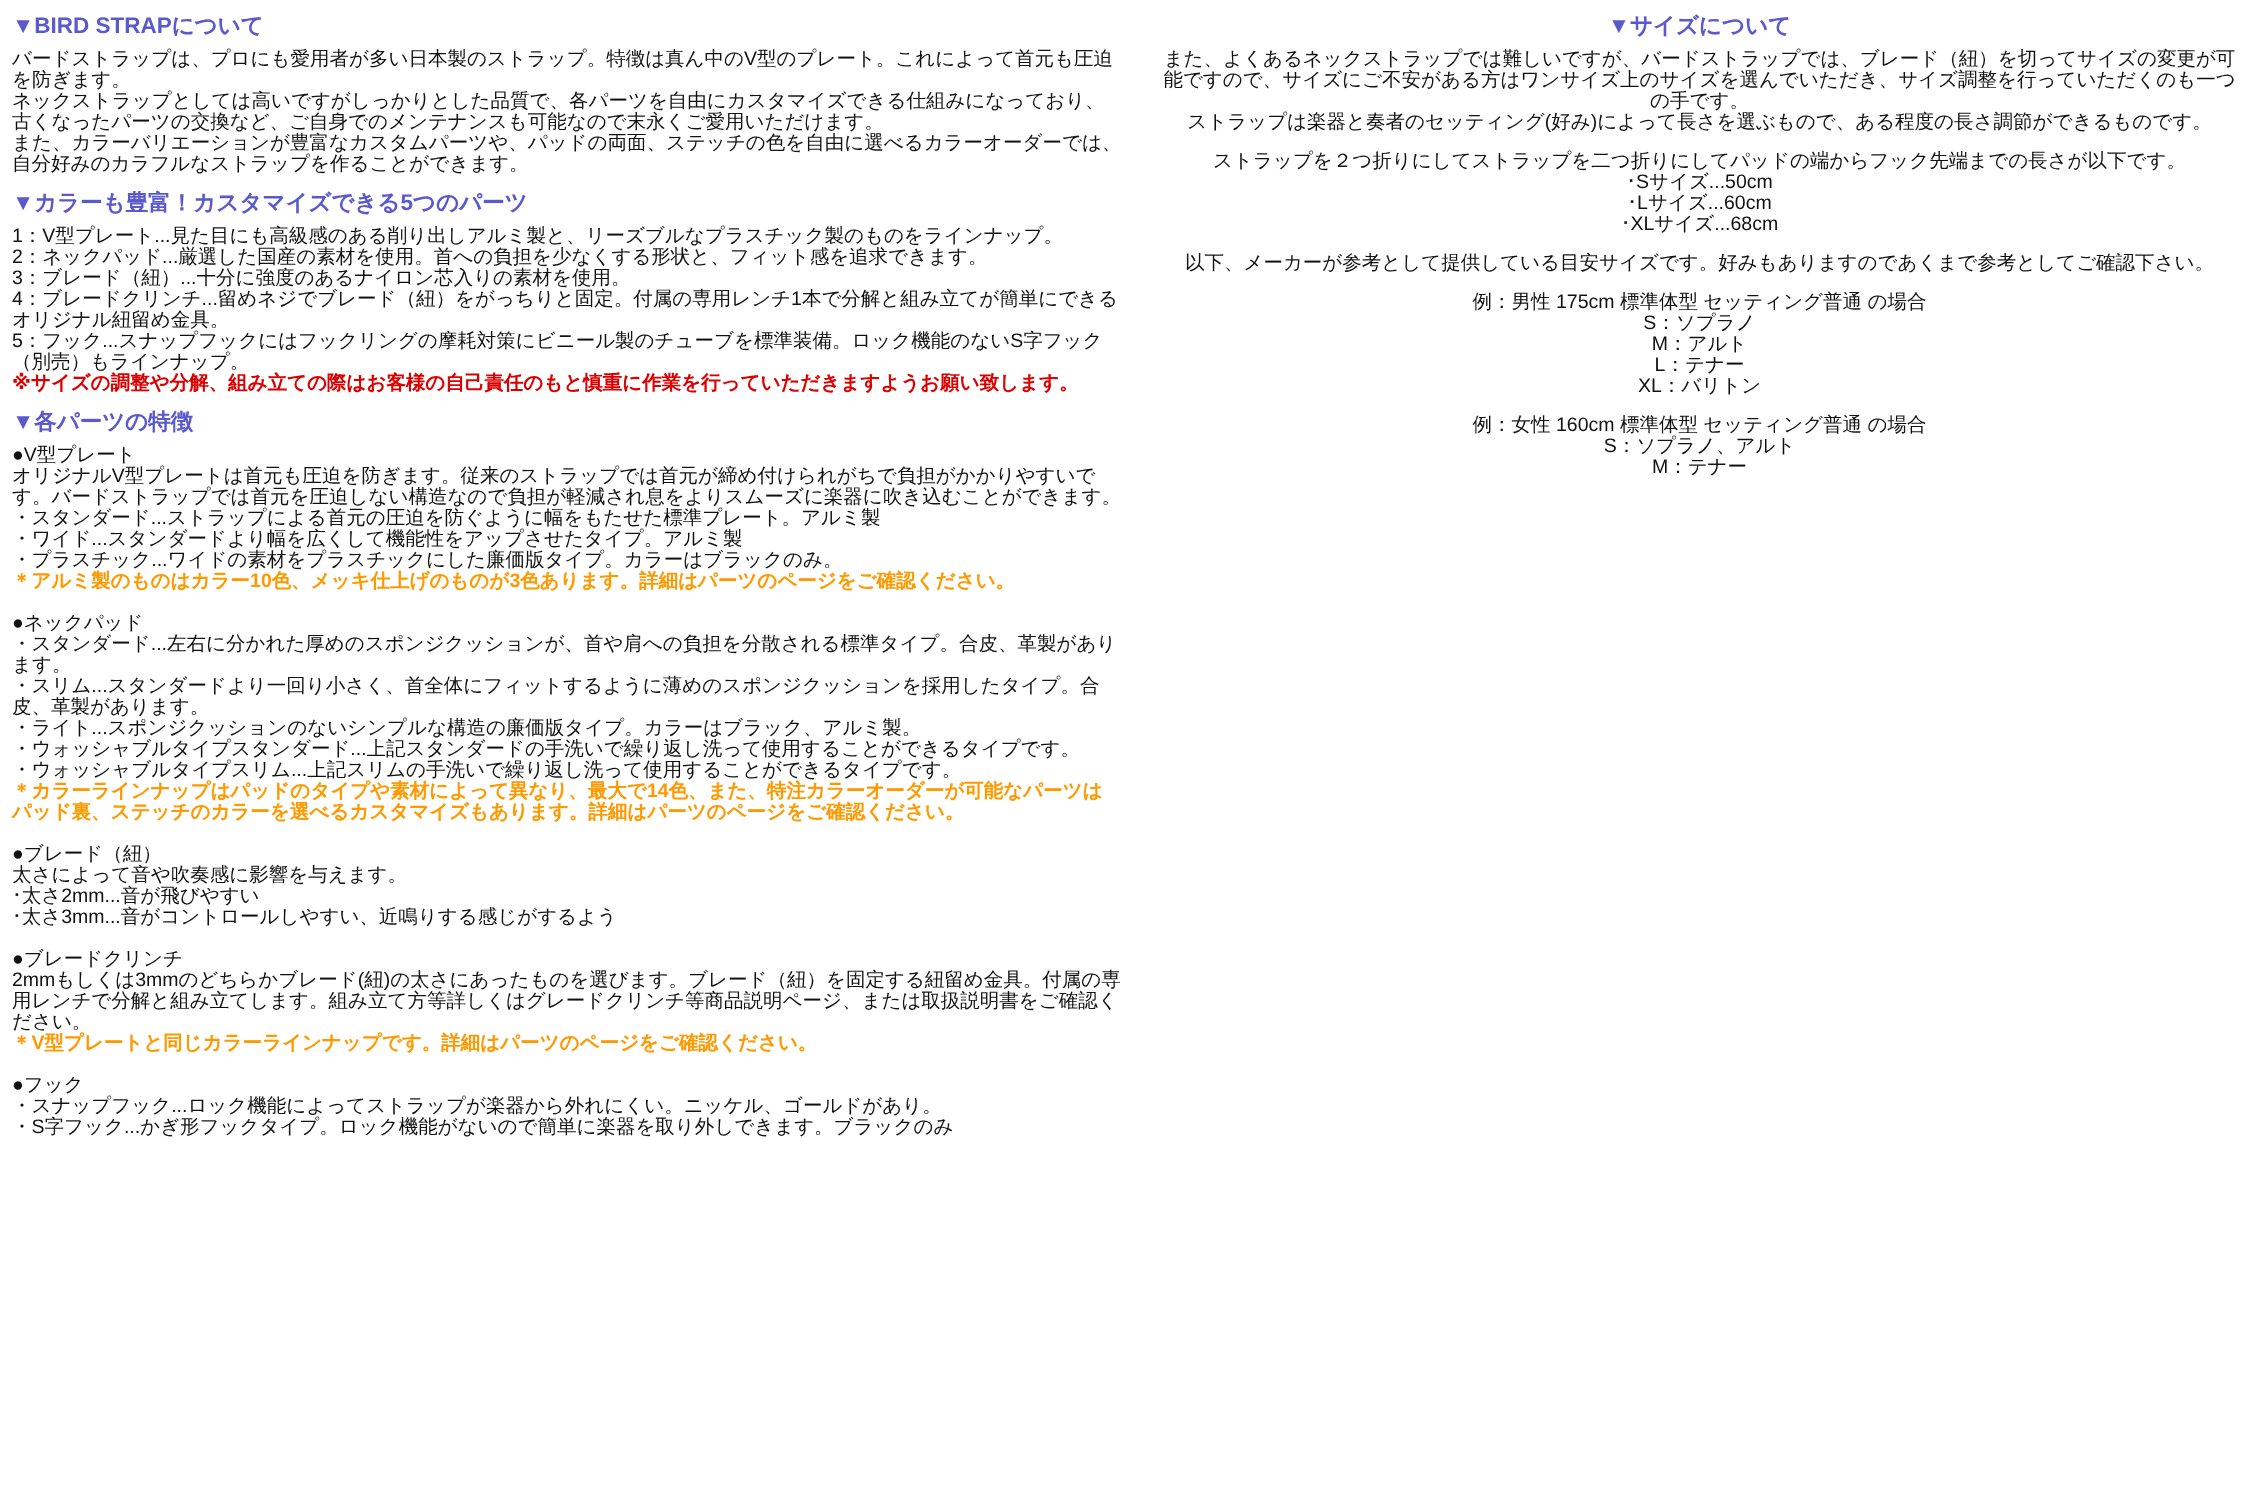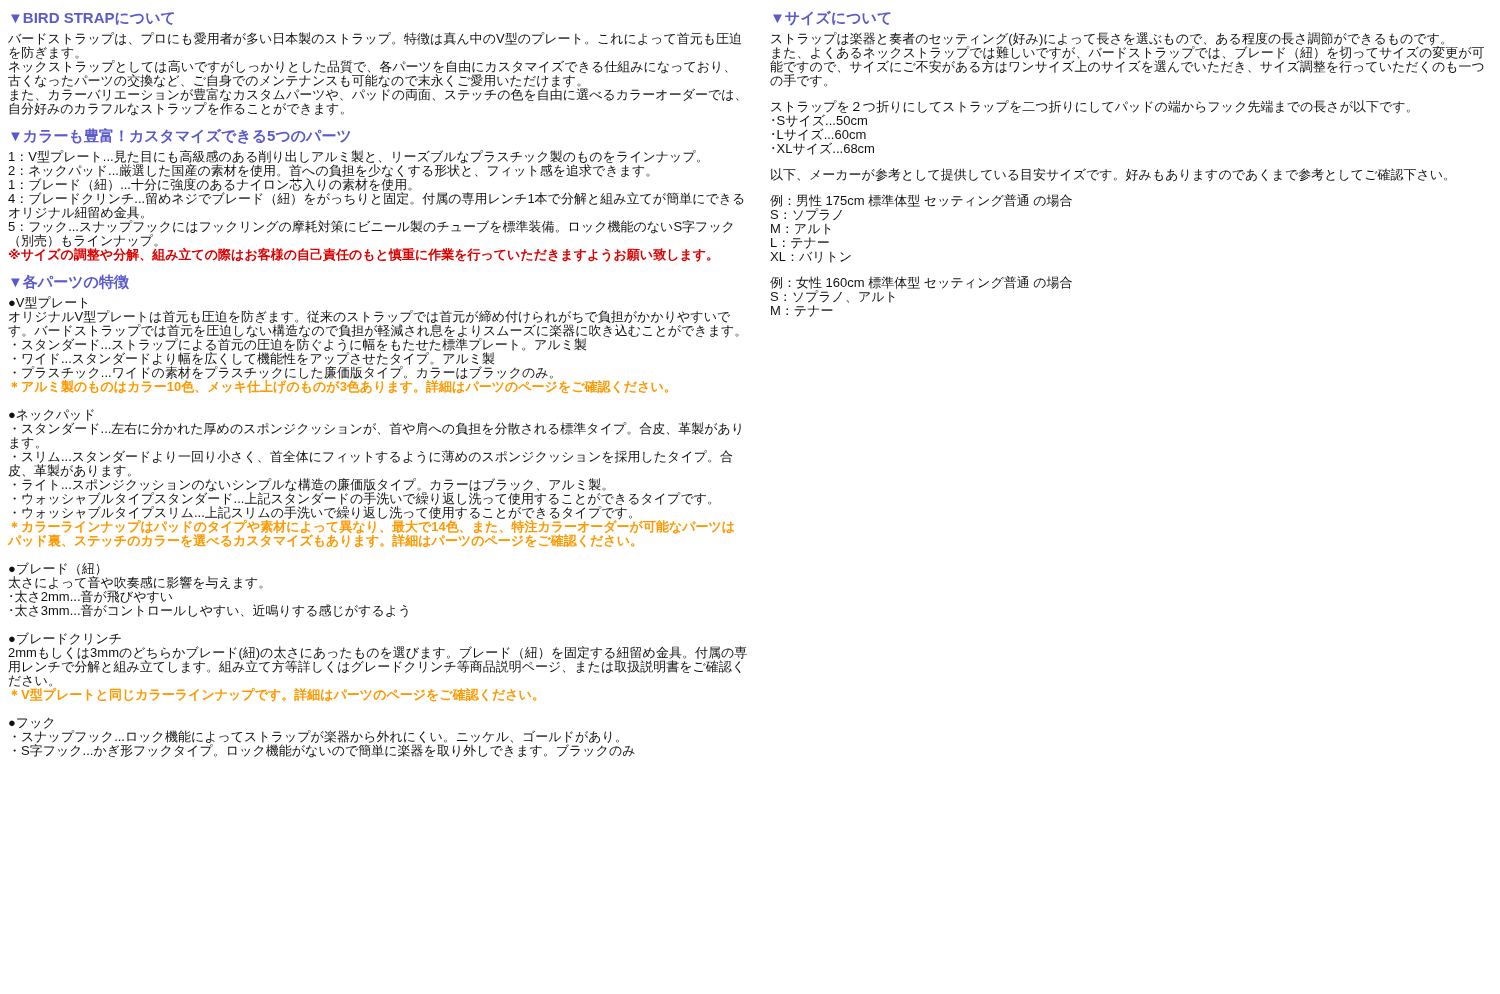--- a/index.html
+++ b/index.html
@@ -15,21 +15,21 @@
     padding: 8px 6px 0 8px;
     overflow: hidden;
     background: var(--c-bg, #ffffff);
   }
   .cols {
     display: flex;
     align-items: flex-start;
   }
   .col { flex: 0 0 auto; }
   .col-left  { width: 740px; margin-right: 22px; }
-  .col-right { width: 726px; }
+  .col-right { width: 726px; text-align: center; }
   .section { margin: 0; }
   .heading {
     font-size: 15px;
     font-weight: bold;
     line-height: 19px;
     color: var(--c-heading, #5a5acd);
     margin: 10px 0 5px 0;
   }
   .section:first-child .heading { margin-top: 0; }
   .block {
@@ -59,21 +59,21 @@
         <section class="section">
           <h2 class="heading">▼BIRD STRAPについて</h2>
           <div class="block text">バードストラップは、プロにも愛用者が多い日本製のストラップ。特徴は真ん中のV型のプレート。これによって首元も圧迫を防ぎます。</div>
           <div class="block text">ネックストラップとしては高いですがしっかりとした品質で、各パーツを自由にカスタマイズできる仕組みになっており、古くなったパーツの交換など、ご自身でのメンテナンスも可能なので末永くご愛用いただけます。</div>
           <div class="block text">また、カラーバリエーションが豊富なカスタムパーツや、パッドの両面、ステッチの色を自由に選べるカラーオーダーでは、自分好みのカラフルなストラップを作ることができます。</div>
         </section>
         <section class="section">
           <h2 class="heading">▼カラーも豊富！カスタマイズできる5つのパーツ</h2>
           <div class="block text">1：V型プレート...見た目にも高級感のある削り出しアルミ製と、リーズブルなプラスチック製のものをラインナップ。</div>
           <div class="block text">2：ネックパッド...厳選した国産の素材を使用。首への負担を少なくする形状と、フィット感を追求できます。</div>
-          <div class="block text">1：ブレード（紐）...十分に強度のあるナイロン芯入りの素材を使用。</div>
+          <div class="block text">3：ブレード（紐）...十分に強度のあるナイロン芯入りの素材を使用。</div>
           <div class="block text">4：ブレードクリンチ...留めネジでブレード（紐）をがっちりと固定。付属の専用レンチ1本で分解と組み立てが簡単にできるオリジナル紐留め金具。</div>
           <div class="block text">5：フック...スナップフックにはフックリングの摩耗対策にビニール製のチューブを標準装備。ロック機能のないS字フック（別売）もラインナップ。</div>
           <div class="block warning">※サイズの調整や分解、組み立ての際はお客様の自己責任のもと慎重に作業を行っていただきますようお願い致します。</div>
         </section>
         <section class="section">
           <h2 class="heading">▼各パーツの特徴</h2>
           <div class="block sub">●V型プレート</div>
           <div class="block text">オリジナルV型プレートは首元も圧迫を防ぎます。従来のストラップでは首元が締め付けられがちで負担がかかりやすいです。バードストラップでは首元を圧迫しない構造なので負担が軽減され息をよりスムーズに楽器に吹き込むことができます。</div>
           <div class="block text">・スタンダード...ストラップによる首元の圧迫を防ぐように幅をもたせた標準プレート。アルミ製</div>
           <div class="block text">・ワイド...スタンダードより幅を広くして機能性をアップさせたタイプ。アルミ製</div>
@@ -98,22 +98,22 @@
           <div class="block note">＊V型プレートと同じカラーラインナップです。詳細はパーツのページをご確認ください。</div>
           <div class="block gap"></div>
           <div class="block sub">●フック</div>
           <div class="block text">・スナップフック...ロック機能によってストラップが楽器から外れにくい。ニッケル、ゴールドがあり。</div>
           <div class="block text">・S字フック...かぎ形フックタイプ。ロック機能がないので簡単に楽器を取り外しできます。ブラックのみ</div>
         </section>
       </div>
     <div class="col col-right">
         <section class="section">
           <h2 class="heading">▼サイズについて</h2>
+          <div class="block text">また、よくあるネックストラップでは難しいですが、バードストラップでは、ブレード（紐）を切ってサイズの変更が可能ですので、サイズにご不安がある方はワンサイズ上のサイズを選んでいただき、サイズ調整を行っていただくのも一つの手です。</div>
           <div class="block text">ストラップは楽器と奏者のセッティング(好み)によって長さを選ぶもので、ある程度の長さ調節ができるものです。</div>
-          <div class="block text">また、よくあるネックストラップでは難しいですが、バードストラップでは、ブレード（紐）を切ってサイズの変更が可能ですので、サイズにご不安がある方はワンサイズ上のサイズを選んでいただき、サイズ調整を行っていただくのも一つの手です。</div>
           <div class="block gap"></div>
           <div class="block text">ストラップを２つ折りにしてストラップを二つ折りにしてパッドの端からフック先端までの長さが以下です。</div>
           <div class="block text">･Sサイズ...50cm</div>
           <div class="block text">･Lサイズ...60cm</div>
           <div class="block text">･XLサイズ...68cm</div>
           <div class="block gap"></div>
           <div class="block text">以下、メーカーが参考として提供している目安サイズです。好みもありますのであくまで参考としてご確認下さい。</div>
           <div class="block gap"></div>
           <div class="block text">例：男性 175cm 標準体型 セッティング普通 の場合</div>
           <div class="block text">S：ソプラノ</div>

